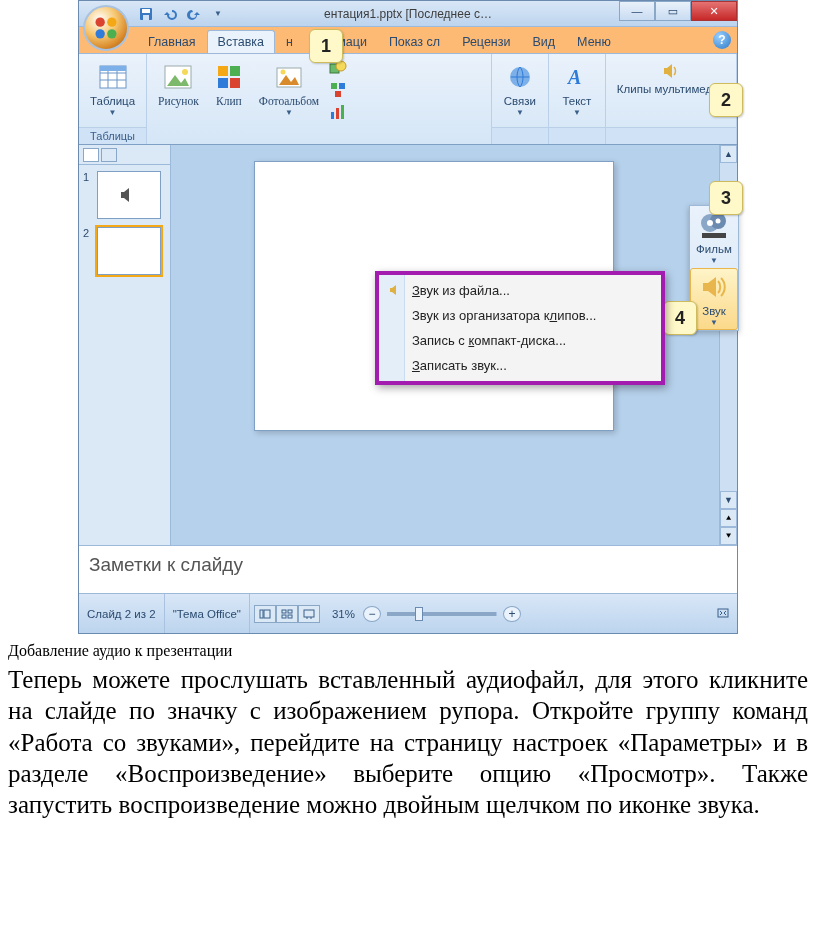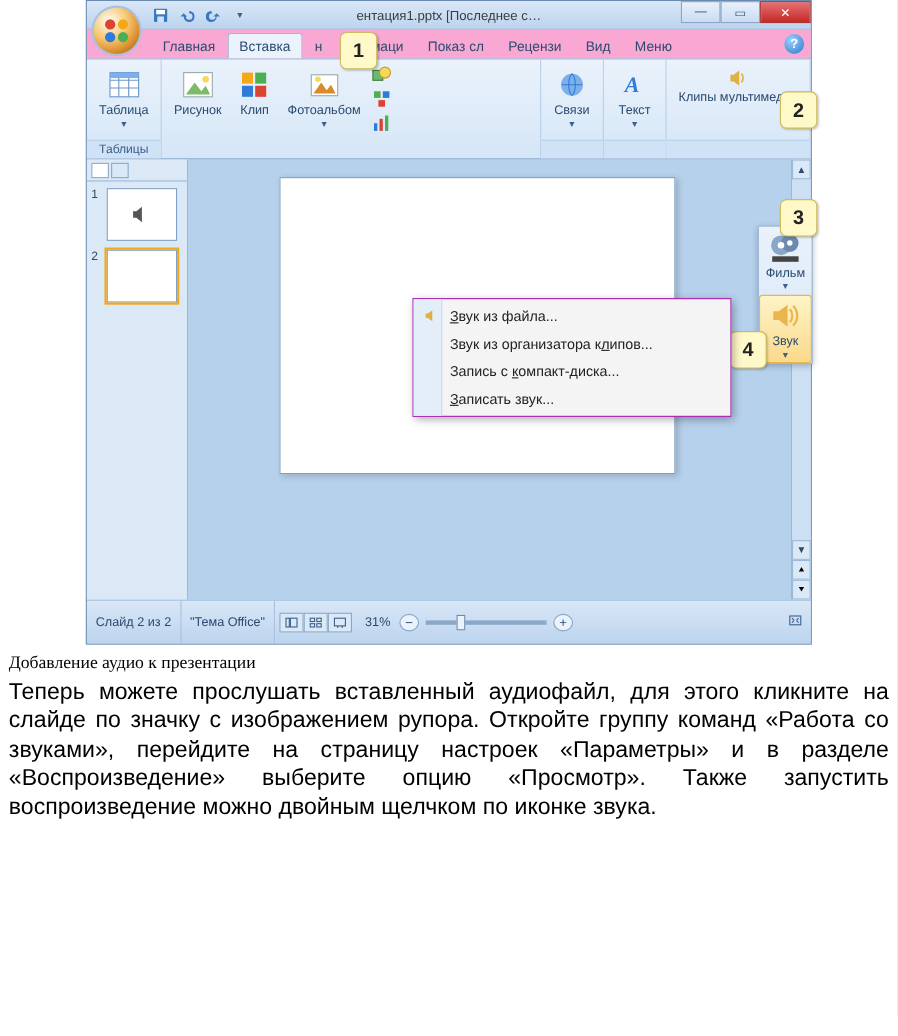--- a/index.html
+++ b/index.html
@@ -9,21 +9,21 @@
   .title-bar { height: 26px; background: linear-gradient(#d9e7f7,#bcd4ee); display:flex; align-items:center; position:relative; border-bottom:1px solid #9cb9d9; }
   .office-btn { position:absolute; left:4px; top:4px; width:46px; height:46px; border-radius:50%; background: radial-gradient(circle at 35% 30%, #fff, #f7c873 40%, #d98b2b 70%, #8a4b12); border:2px solid #a9c2e0; z-index:5; display:flex; align-items:center; justify-content:center; }
   .office-btn svg { width:28px; height:28px; }
   .qat { margin-left:58px; display:flex; align-items:center; gap:6px; }
   .qat .qbtn { width:18px; height:18px; display:flex; align-items:center; justify-content:center; color:#3a5f8a; }
   .title-text { position:absolute; left:50%; transform:translateX(-50%); color:#3d3d3d; font-size:12px; white-space:nowrap; }
   .win-controls { position:absolute; right:0; top:0; display:flex; }
   .win-controls .wbtn { width:36px; height:20px; border:1px solid #8aa7c7; background:linear-gradient(#e9f1fb,#c9dcf2); display:flex; align-items:center; justify-content:center; font-size:11px; color:#2b4b70; }
   .win-controls .wbtn.close { background:linear-gradient(#e57373,#c62828); color:#fff; width:46px; border-color:#a33; }
   
-  .ribbon-tabs { height:26px; display:flex; align-items:flex-end; padding-left:58px; background:#f9a8d4; position:relative; }
+  .ribbon-tabs { height:26px; display:flex; align-items:flex-end; padding-left:58px; background:#fdba74; position:relative; }
   .ribbon-tabs .tab { padding:4px 10px; font-size:12.5px; color:#2b4b70; cursor:pointer; border:1px solid transparent; border-bottom:none; }
   .ribbon-tabs .tab.active { background:#eaf2fb; border-color:#9cb9d9; border-radius:3px 3px 0 0; }
   .help-btn { position:absolute; right:6px; top:4px; width:18px; height:18px; border-radius:50%; background:radial-gradient(circle at 35% 30%, #9ad0ff, #2a78c8); color:#fff; font-size:12px; font-weight:bold; display:flex; align-items:center; justify-content:center; }
   
   .ribbon { background:linear-gradient(#eaf2fb,#d5e6f7); border-top:1px solid #9cb9d9; border-bottom:1px solid #7fa0c4; display:flex; min-height:92px; }
   .group { border-right:1px solid #b9d0e8; padding:4px 6px 2px; display:flex; flex-direction:column; }
   .group-body { display:flex; gap:4px; flex:1; align-items:flex-start; }
   .group-label { text-align:center; font-size:11px; color:#3a5f8a; padding:2px 0; background:#d0e2f5; border-top:1px solid #b9d0e8; margin:0 -6px -2px; }
   .rbtn { display:flex; flex-direction:column; align-items:center; justify-content:flex-start; padding:2px 4px; font-size:11.5px; color:#2b4b70; text-align:center; min-width:48px; cursor:pointer; border:1px solid transparent; border-radius:3px; }
   .rbtn .ico { width:32px; height:32px; margin-bottom:2px; display:flex; align-items:center; justify-content:center; }
@@ -58,28 +58,28 @@
   .notes { height:48px; background:#fff; border-top:1px solid #9cb9d9; padding:8px 10px; font-size:19px; color:#555; }
   
   .status { height:40px; background:linear-gradient(#d9e7f7,#bcd4ee); border-top:1px solid #9cb9d9; display:flex; align-items:center; font-size:11.5px; color:#2b4b70; }
   .status > div { padding:0 8px; border-right:1px solid #a9c2e0; height:100%; display:flex; align-items:center; }
   .status .views { display:flex; gap:0; }
   .status .views .vbtn { width:22px; height:18px; border:1px solid #8aa7c7; background:#dbe9f7; display:flex; align-items:center; justify-content:center; }
   .status .zoom-slider { width:110px; height:4px; background:#8aa7c7; position:relative; margin:0 6px; }
   .status .zoom-slider .knob { position:absolute; width:8px; height:14px; background:#eaf2fb; border:1px solid #6b8ab0; top:-5px; left:28px; }
   .status .zbtn { width:16px; height:16px; border-radius:50%; border:1px solid #8aa7c7; background:#eaf2fb; display:flex; align-items:center; justify-content:center; font-size:12px; }
   
-  .dropdown { position:absolute; left:296px; top:270px; min-width:290px; background:#f4f4f4; border:1px solid #a21caf; box-shadow:2px 3px 8px rgba(0,0,0,.35); z-index:40; padding:3px; }
+  .dropdown { position:absolute; left:296px; top:270px; min-width:290px; background:#f4f4f4; border:4px solid #a21caf; box-shadow:2px 3px 8px rgba(0,0,0,.35); z-index:40; padding:3px; }
   .dropdown .mi { padding:5px 14px 5px 30px; font-size:13px; color:#222; position:relative; cursor:pointer; }
   .dropdown .mi .mico { position:absolute; left:6px; top:5px; width:16px; height:16px; }
   .dropdown .iconcol { position:absolute; left:0; top:0; bottom:0; width:26px; background:#e4eef8; border-right:1px solid #c9dcf2; }
   .under { text-decoration: underline; }
   
   .caption { font-family:"Times New Roman", serif; font-size:16px; margin:8px 8px 4px; }
-  .bodytext { font-family:Liberation Sans, sans-serif; font-size:21px; text-align:justify; margin:0 8px 8px; line-height:1.25; }
+  .bodytext { font-family:Liberation Serif, serif; font-size:25px; text-align:justify; margin:0 8px 8px; line-height:1.25; }
 </style>
 </head>
 <body>
 
 <div class="app-window">
 
   <div class="title-bar">
     <div class="office-btn">
       <svg viewBox="0 0 24 24">
           <circle cx="7" cy="7" r="4" fill="#d9432f"></circle>
@@ -142,21 +142,21 @@
                 <rect x="2" y="4" width="26" height="5" fill="#7db0e8"></rect>
               </svg>
             </span>
           <span>Таблица</span>
           <span class="dd-arrow">▼</span>
         </div>
       </div>
       <div class="group-label">Таблицы</div>
     </div>
 
-    <div class="group" style="flex:1;">
+    <div class="group" style="flex:1;font-family:Liberation Serif, serif;">
       <div class="group-body">
         <div class="rbtn">
           <span class="ico">
               <svg width="30" height="28" viewBox="0 0 30 28">
                 <rect x="2" y="3" width="26" height="22" fill="#fff" stroke="#9aa"></rect>
                 <polygon points="4,23 12,12 18,20 22,15 26,23" fill="#7db96b"></polygon>
                 <circle cx="22" cy="9" r="3" fill="#f4d95a"></circle>
               </svg>
             </span>
           <span>Рисунок</span>
@@ -283,20 +283,23 @@
       <div class="arrow up">▲</div>
       <div class="thumb-bar"></div>
       <div class="arrow down">▼</div>
       <div class="updn">
         <div>⯅</div>
         <div>⯆</div>
       </div>
     </div>
   </div>
 
+  <div class="notes">
+    <span>Заметки к слайду</span>
+  </div>
 
   <div class="status">
     <div>Слайд 2 из 2</div>
     <div>"Тема Office"</div>
     <div class="views" style="border-right:none; padding:0 4px;">
       <div class="vbtn">
           <svg width="12" height="10">
             <rect x="1" y="1" width="3" height="8" fill="none" stroke="#3a5f8a"></rect>
             <rect x="5" y="1" width="6" height="8" fill="none" stroke="#3a5f8a"></rect>
           </svg>

